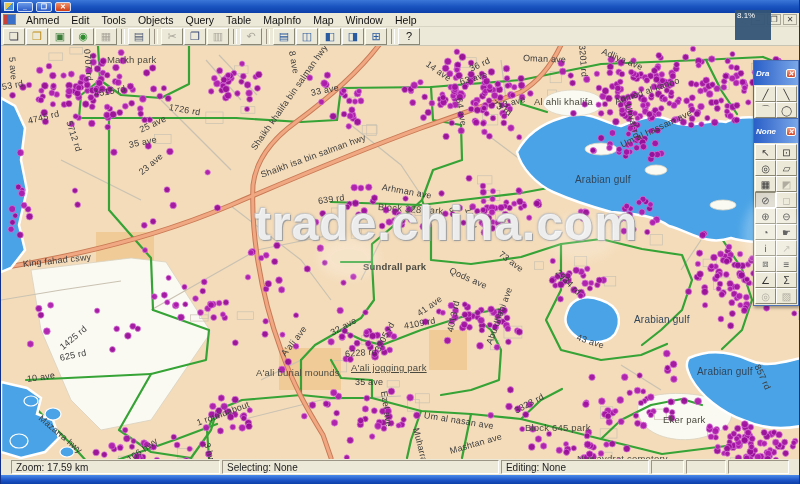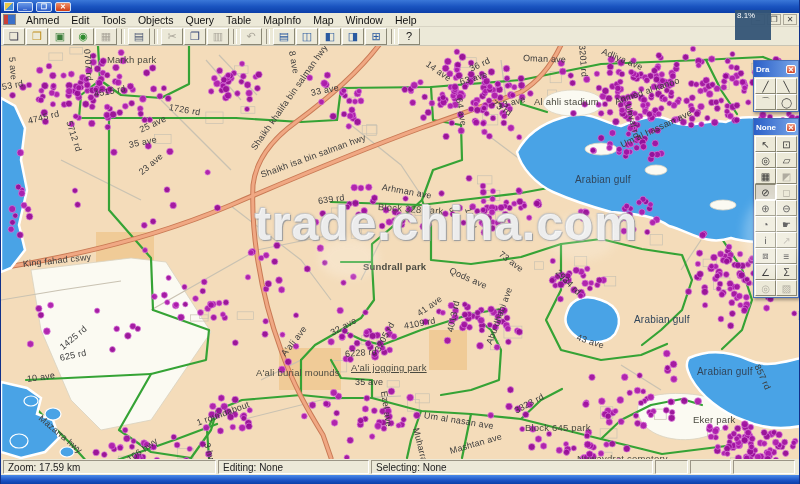--- a/index.html
+++ b/index.html
@@ -44,32 +44,32 @@
   .mlabel.place{font-size:9.5px;color:#4a4a40;}
   .mlabel.water{font-size:10px;color:#31465c;}
   #watermark{position:absolute;left:254px;top:196px;width:440px;font-size:48px;font-weight:bold;
     color:rgba(255,255,255,0.80);letter-spacing:1px;z-index:20;pointer-events:none;
     text-shadow:1px 1px 0 #a0a0a0,-1px -1px 0 #c8c8c8,0 0 3px #909090;}
   .smear{position:absolute;background:rgba(255,255,255,0.45);border-radius:50%;
     filter:blur(5px);z-index:50;pointer-events:none;}
   
   .panel{position:absolute;width:46px;border:1px solid #4a6fb5;background:#ece9d8;
     box-shadow:1px 2px 3px rgba(0,0,0,.35);}
-  .ptitle{height:16px;background:linear-gradient(90deg,#2a5fc8,#7aa7e8);color:#fff;font-size:8px;
-    font-weight:bold;padding:4px 2px;display:flex;justify-content:space-between;align-items:center;}
+  .ptitle{height:24px;background:linear-gradient(90deg,#2a5fc8,#7aa7e8);color:#fff;font-size:8px;
+    font-weight:bold;padding:4px 2px;display:flex;justify-content:space-between;align-items:center;font-style:italic;}
   .pclose{width:10px;height:9px;background:linear-gradient(#f0a088,#d04628);border:1px solid #fff;
     border-radius:2px;color:#fff;font-size:7px;line-height:7px;text-align:center;}
   .pgrid{display:grid;grid-template-columns:1fr 1fr;padding:1px;}
   .pbtn{height:16px;border:1px solid;border-color:#fff #8a8774 #8a8774 #fff;background:#ece9d8;
     font-size:10px;display:flex;align-items:center;justify-content:center;color:#333;}
   .pbtn.d{color:#b0aca0;}
   .pbtn.p{background:#d8d4c8;border-color:#8a8774 #fff #fff #8a8774;}
   
   #statusbar{position:absolute;left:0;top:459px;width:800px;height:16px;background:#ece9d8;
-    display:flex;align-items:stretch;padding:1px 2px;font-size:10px;color:#222;}
+    display:flex;align-items:stretch;padding:1px 10px;font-size:10px;color:#222;}
   .scell{border:1px solid;border-color:#9a9585 #fff #fff #9a9585;margin-right:2px;
     display:flex;align-items:center;padding-left:4px;white-space:nowrap;overflow:hidden;}
   
   #strip{position:absolute;left:0;top:475px;width:800px;height:9px;
     background:linear-gradient(180deg,#4a8ae8,#1b52c4 60%,#0b3ea8);}
   
   #pctbox{position:absolute;left:734px;top:10px;width:36px;height:30px;z-index:60;
     background:rgba(52,84,118,0.95);color:#fff;font-size:8px;padding:1px 2px;}
 </style>
 </head>
@@ -1393,21 +1393,21 @@
         <span class="mlabel " style="left: 426px; top: 12px; transform: rotate(35deg);">14 ave</span>
         <span class="mlabel " style="left: 469px; top: 18px; transform: rotate(-25deg);">36 rd</span>
         <span class="mlabel " style="left: 459px; top: 31px; transform: rotate(-16deg);">63 ave</span>
         <span class="mlabel " style="left: 458px; top: 47px; transform: rotate(80deg);">64 ave</span>
         <span class="mlabel " style="left: 492px; top: 51px; transform: rotate(34deg);">73 rd</span>
         <span class="mlabel " style="left: 497px; top: 55px; transform: rotate(-15deg);">13 ave</span>
         <span class="mlabel " style="left: 522px; top: 7px; transform: rotate(2deg);">Oman ave</span>
         <span class="mlabel " style="left: 581px; top: -6px; transform: rotate(85deg);">3201 rd</span>
         <span class="mlabel " style="left: 601px; top: 0px; transform: rotate(22deg);">Adliya ave</span>
         <span class="mlabel " style="left: 614px; top: 51px; transform: rotate(-19deg);">Ahmed al kanoo</span>
-        <span class="mlabel place" style="left: 533px; top: 50px; transform: rotate(0deg);">Al ahli stadium</span>
+        <span class="mlabel place" style="left: 533px; top: 50px; transform: rotate(0deg);">Al ahli khalifa</span>
         <span class="mlabel " style="left: 620px; top: 94px; transform: rotate(-25deg);">Um al hassam ave</span>
         <span class="mlabel " style="left: 627px; top: 53px; transform: rotate(75deg);">Unval rd</span>
         <span class="mlabel water" style="left: 574px; top: 128px; transform: rotate(0deg);">Arabian gulf</span>
         <span class="mlabel " style="left: 317px; top: 150px; transform: rotate(-8deg);">639 rd</span>
         <span class="mlabel " style="left: 381px; top: 136px; transform: rotate(10deg);">Arhman ave</span>
         <span class="mlabel place" style="left: 377px; top: 155px; transform: rotate(4deg);">Block 328 park</span>
         <span class="mlabel " style="left: 451px; top: 156px; transform: rotate(75deg);">6 rd</span>
         <span class="mlabel " style="left: 467px; top: 157px; transform: rotate(75deg);">19 rd</span>
         <span class="mlabel place" style="left: 362px; top: 215px; transform: rotate(0deg); font-weight: bold;">Sundrall park</span>
         <span class="mlabel " style="left: 499px; top: 202px; transform: rotate(37deg);">73 ave</span>
@@ -1430,21 +1430,21 @@
         <span class="mlabel place" style="left: 350px; top: 316px; transform: rotate(0deg); text-decoration: underline;">A'ali jogging park</span>
         <span class="mlabel " style="left: 354px; top: 331px; transform: rotate(0deg);">35 ave</span>
         <span class="mlabel place" style="left: 255px; top: 321px; transform: rotate(0deg);">A'ali burial mounds</span>
         <span class="mlabel " style="left: 383px; top: 340px; transform: rotate(82deg);">Ezel ave</span>
         <span class="mlabel " style="left: 423px; top: 364px; transform: rotate(9deg);">Um al nasan ave</span>
         <span class="mlabel " style="left: 415px; top: 377px; transform: rotate(76deg);">Muharraq hwy</span>
         <span class="mlabel " style="left: 449px; top: 400px; transform: rotate(-16deg);">Mashtan ave</span>
         <span class="mlabel " style="left: 514px; top: 360px; transform: rotate(-28deg);">3323 rd</span>
         <span class="mlabel place" style="left: 524px; top: 376px; transform: rotate(0deg);">Block 645 park</span>
         <span class="mlabel place" style="left: 576px; top: 407px; transform: rotate(0deg);">Nuwaydrat cemetery</span>
-        <span class="mlabel place" style="left: 662px; top: 368px; transform: rotate(0deg); margin-left: 30px;">Eker park</span>
+        <span class="mlabel place" style="left: 662px; top: 368px; transform: rotate(0deg);">Eker park</span>
         <span class="mlabel water" style="left: 696px; top: 320px; transform: rotate(0deg);">Arabian gulf</span>
         <span class="mlabel " style="left: 756px; top: 314px; transform: rotate(65deg);">857 rd</span>
         <span class="mlabel " style="left: 196px; top: 372px; transform: rotate(-20deg);">1 roundabout</span>
         <span class="mlabel " style="left: 206px; top: 392px; transform: rotate(75deg);">3 hwy</span>
         <span class="mlabel " style="left: 39px; top: 366px; transform: rotate(40deg);">Mazarra hwy</span>
         <span class="mlabel " style="left: 127px; top: 409px; transform: rotate(-35deg);">106 hwy</span>
       </div>
   </div>
 
   <div id="watermark">trade.china.com</div>
@@ -1492,20 +1492,20 @@
   </div>
 
   <div class="smear" style="left:318px;top:238px;width:60px;height:40px;opacity:.5;"></div>
   <div class="smear" style="left:545px;top:215px;width:70px;height:45px;opacity:.4;"></div>
   <div class="smear" style="left:742px;top:196px;width:56px;height:78px;opacity:.55;"></div>
 
   <div id="pctbox">8.1%</div>
 
   <div id="statusbar">
       <span class="scell" style="width: 213px;">Zoom: 17.59 km</span>
+      <span class="scell" style="width: 282px;">Selecting: None</span>
       <span class="scell" style="width: 151px;">Editing: None</span>
-      <span class="scell" style="width: 282px;">Selecting: None</span>
       <span class="scell" style="width: 33px;"></span>
       <span class="scell" style="width: 41px;"></span>
       <span class="scell" style="width: 62px;"></span>
     </div>
   <div id="strip"></div>
 </div>
 
 </body></html>

